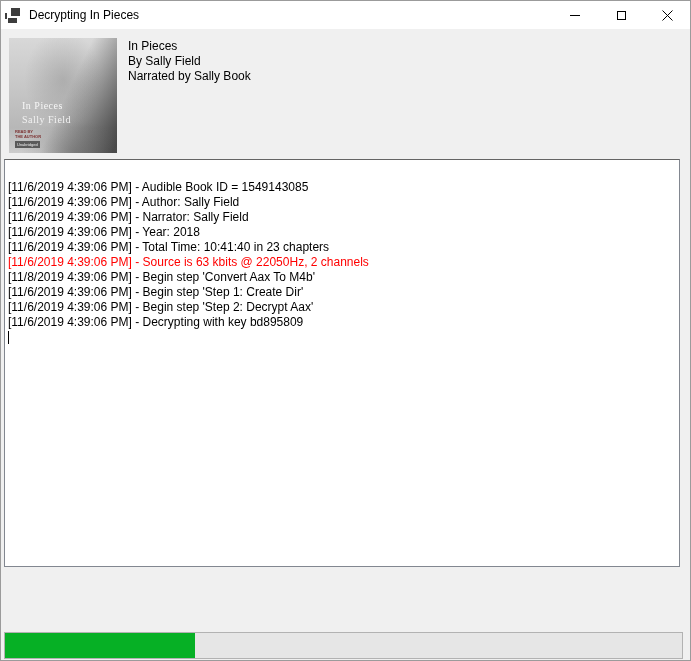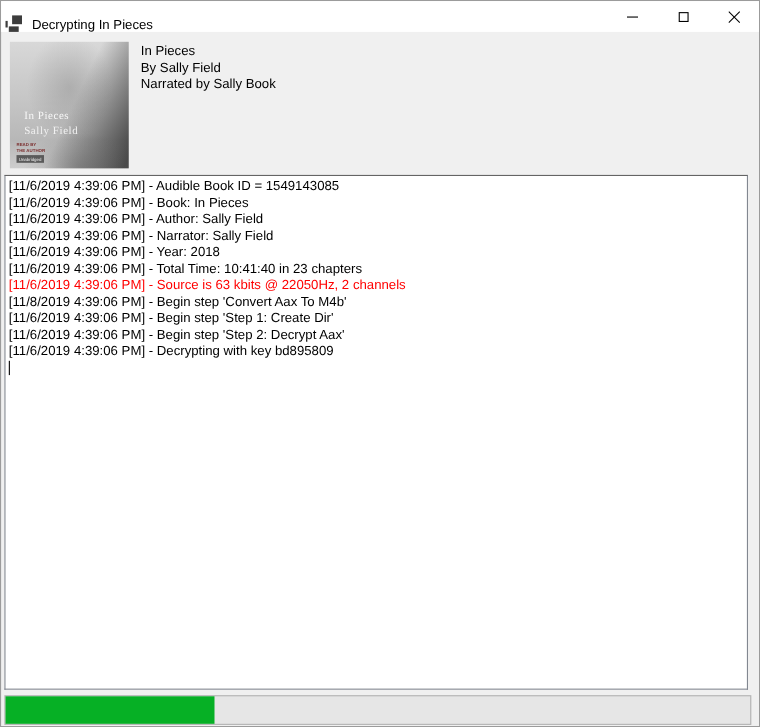--- a/index.html
+++ b/index.html
@@ -8,21 +8,21 @@
     position: relative;
     width: 691px; height: 661px;
     background: var(--window-bg, #f0f0f0);
     border: 1px solid #9b9b9b;
     overflow: hidden;
   }
   
   .titlebar {
     position: absolute; left: 0; top: 0; right: 0; height: 28px;
     background: var(--titlebar-bg, #ffffff);
-    display: flex; align-items: flex-end;
+    display: flex; align-items: center;
   }
   .app-icon { position: relative; width: 16px; height: 16px; margin-left: 4px; flex: 0 0 auto; }
   .app-icon .sq-big   { position: absolute; left: 6px; top: 1px;  width: 9px; height: 8px; background: #3d3d3d; }
   .app-icon .sq-small { position: absolute; left: 3px; top: 11px; width: 9px; height: 5px; background: #3d3d3d; }
   .app-icon .sq-bar   { position: absolute; left: 0;   top: 6px;  width: 2px; height: 6px; background: #3d3d3d; }
   .titlebar-text { font-size: 12px; color: #000; margin-left: 8px; flex: 1 1 auto; white-space: nowrap; }
   .caption-buttons { display: flex; height: 100%; }
   .caption-btn { width: 46px; height: 100%; display: flex; align-items: center; justify-content: center; background: transparent; border: none; cursor: default; }
   .glyph-min { width: 10px; height: 1px; background: #000; display: block; }
   .glyph-max { width: 9px; height: 9px; border: 1px solid #000; display: block; }
@@ -36,25 +36,25 @@
       linear-gradient(180deg, #d8d8d8 0%, #c6c6c6 45%, #b7b7b7 78%, #cdcdcd 100%);
     overflow: hidden;
   }
   .cover-title  { position: absolute; left: 13px; top: 62px; font-family: "Liberation Serif", serif; font-size: 10px; color: #f7f7f7; letter-spacing: 0.5px; }
   .cover-author { position: absolute; left: 13px; top: 76px; font-family: "Liberation Serif", serif; font-size: 10px; color: #f2f2f2; letter-spacing: 0.5px; }
   .cover-badge  { position: absolute; left: 6px; bottom: 14px; font-size: 4px; line-height: 5px; font-weight: bold; color: #7c3030; }
   .cover-edition{ position: absolute; left: 6px; bottom: 5px; font-size: 4px; line-height: 5px; background: #5a5a5a; color: #eeeeee; padding: 1px 2px; }
   .book-info { position: absolute; left: 127px; top: 38px; font-size: 12px; line-height: 15px; color: #000; }
   
   .logbox {
-    position: absolute; left: 3px; top: 158px; width: 676px; height: 468px;
+    position: absolute; left: 3px; top: 158px; width: 676px; height: 408px;
     background: #ffffff;
     border: 1px solid #828790;
     border-top-color: #646464;
-    padding: 2px 3px;
+    padding: 20px 3px;
     font-size: 12px; line-height: 15px; color: #000;
     overflow: hidden;
     cursor: text;
   }
   .log-line { white-space: nowrap; }
   .log-line.red { color: var(--error-red, #ff0000); }
   .caret-line { height: 15px; display: flex; align-items: center; }
   .caret { width: 1px; height: 13px; background: #000; display: inline-block; }
   
   .progressbar {
@@ -103,21 +103,20 @@
 
   <div class="book-info">
     <div>In Pieces</div>
     <div>By Sally Field</div>
     <div>Narrated by Sally Book</div>
   </div>
 
   <div class="logbox">
     <div id="log-lines">
         <div class="log-line">[11/6/2019 4:39:06 PM] - Audible Book ID = 1549143085</div>
-        <div class="log-line">[11/6/2019 4:39:06 PM] - Book: In Pieces</div>
         <div class="log-line">[11/6/2019 4:39:06 PM] - Author: Sally Field</div>
         <div class="log-line">[11/6/2019 4:39:06 PM] - Narrator: Sally Field</div>
         <div class="log-line">[11/6/2019 4:39:06 PM] - Year: 2018</div>
         <div class="log-line">[11/6/2019 4:39:06 PM] - Total Time: 10:41:40 in 23 chapters</div>
         <div class="log-line red">[11/6/2019 4:39:06 PM] - Source is 63 kbits @ 22050Hz, 2 channels</div>
         <div class="log-line">[11/8/2019 4:39:06 PM] - Begin step 'Convert Aax To M4b'</div>
         <div class="log-line">[11/6/2019 4:39:06 PM] - Begin step 'Step 1: Create Dir'</div>
         <div class="log-line">[11/6/2019 4:39:06 PM] - Begin step 'Step 2: Decrypt Aax'</div>
         <div class="log-line">[11/6/2019 4:39:06 PM] - Decrypting with key bd895809</div>
       </div>

